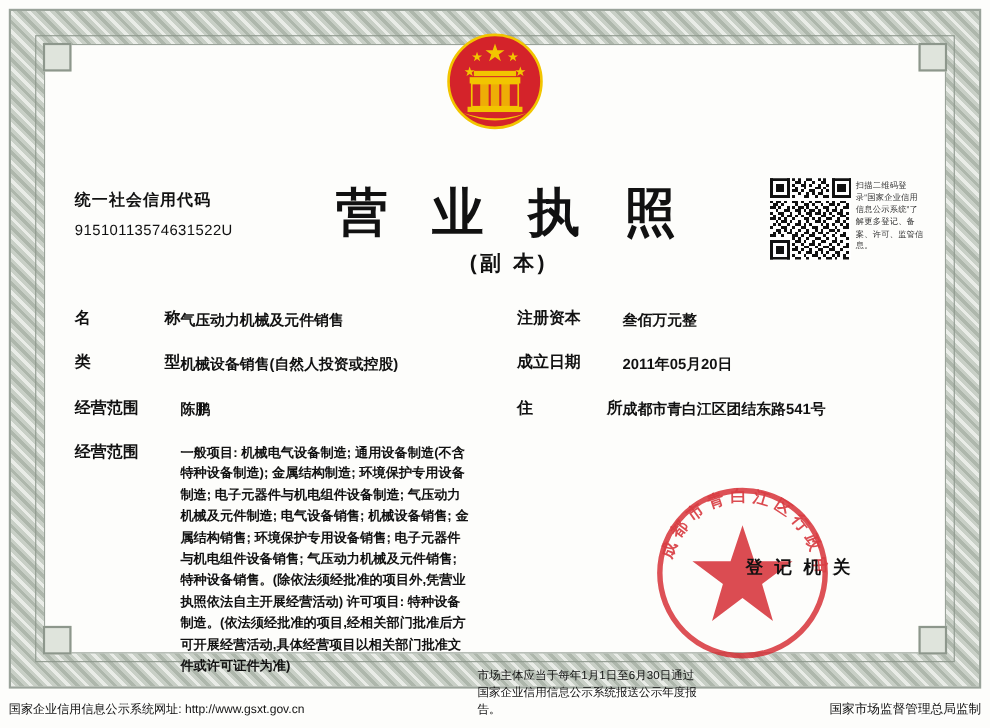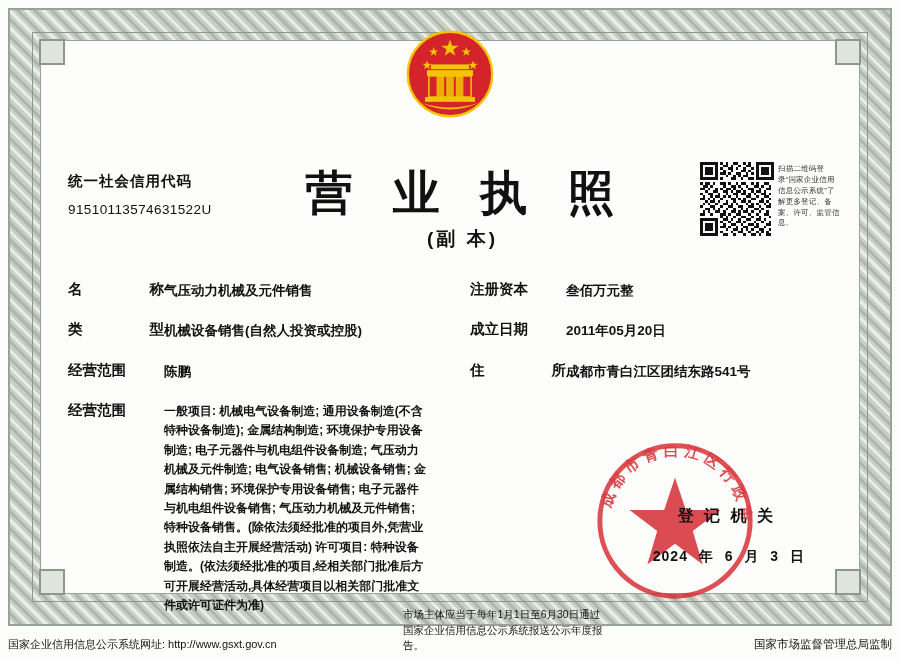--- a/index.html
+++ b/index.html
@@ -229,21 +229,21 @@
   }
   .footer-left {
     position: absolute;
     left: 8px;
     bottom: 4px;
     font-size: 11px;
     color: #111;
   }
   .footer-center {
     position: absolute;
-    left: 403px;
+    left: 434px;
     bottom: 3px;
     width: 200px;
     font-size: 10.5px;
     line-height: 1.45;
     color: #111;
     text-align: left;
   }
   .footer-right {
     position: absolute;
     right: 8px;
@@ -598,28 +598,20 @@
         <circle cx="90" cy="90" r="76" fill="none" stroke="#d4232a" stroke-width="5" opacity="0.9"></circle>
         <polygon points="90,46 101,79 136,79 108,100 118,134 90,113 62,134 72,100 44,79 79,79" fill="#d4232a" opacity="0.92"></polygon>
         <text font-family="DejaVu Sans, Liberation Sans, sans-serif" font-size="15" font-weight="bold" fill="#d4232a" opacity="0.92">
           <textPath href="#sealArc" startOffset="6%" letter-spacing="5">成都市青白江区行政审批局登记专用章</textPath>
         </text>
       </svg>
     </div>
 
     <div class="registry">登 记 机 关</div>
 
-    <div class="date-line">
-      <span>2024</span>
-      <span>年</span>
-      <span>6</span>
-      <span>月</span>
-      <span>3</span>
-      <span>日</span>
-    </div>
 
   </div>
 
   <div class="footer">
     <div class="footer-left">国家企业信用信息公示系统网址: http://www.gsxt.gov.cn</div>
     <div class="footer-center">市场主体应当于每年1月1日至6月30日通过国家企业信用信息公示系统报送公示年度报告。</div>
     <div class="footer-right">国家市场监督管理总局监制</div>
   </div>
 
 </div>

